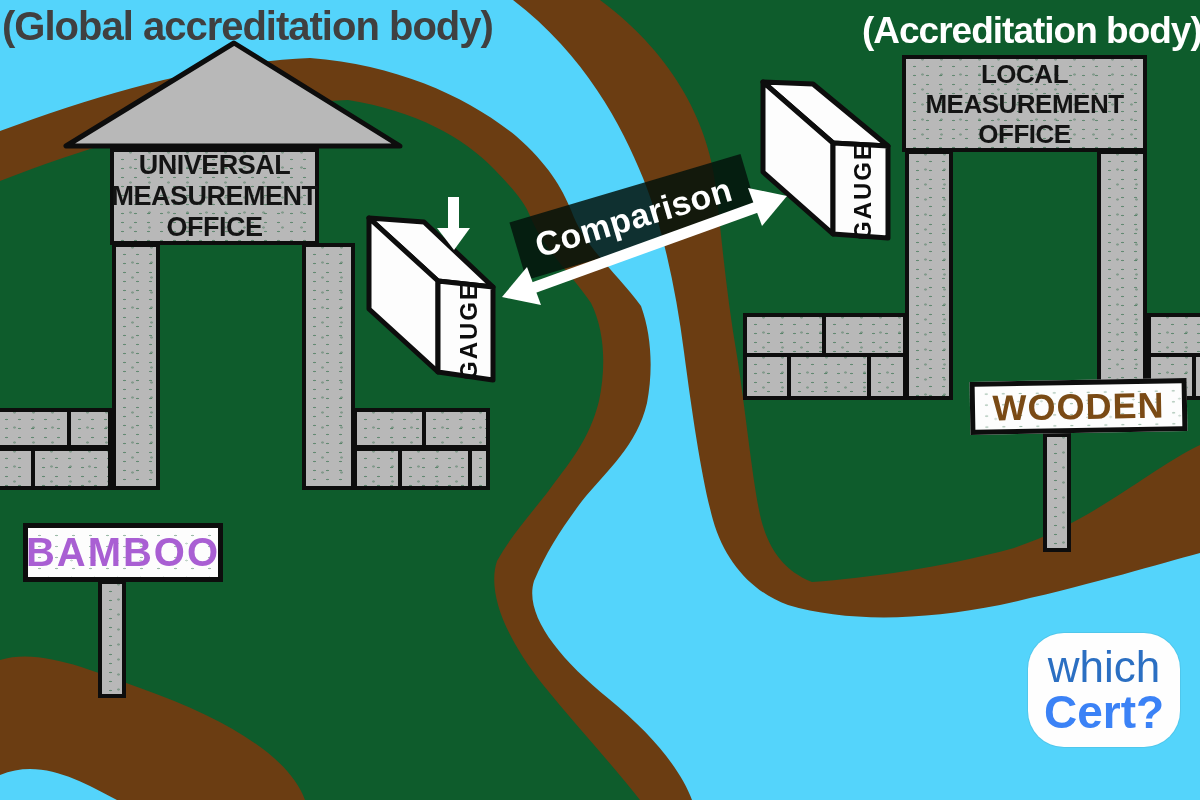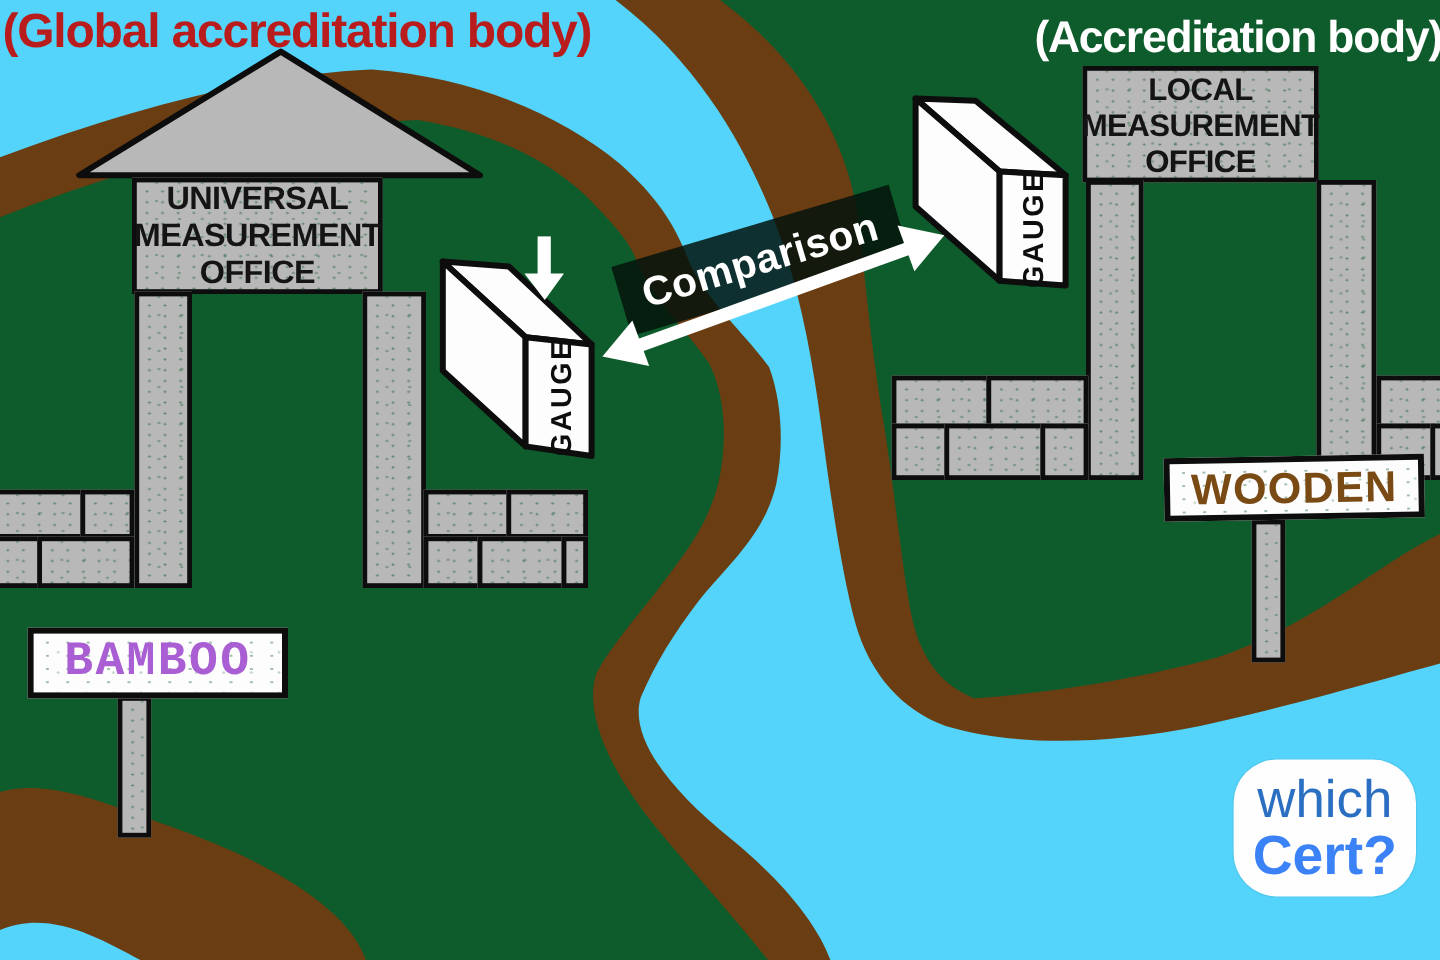--- a/index.html
+++ b/index.html
@@ -141,49 +141,49 @@
   <div class="abs stone" style="left:67px;top:408px;width:45px;height:41px;"></div>
   <div class="abs stone" style="left:-6px;top:447px;width:41px;height:43px;"></div>
   <div class="abs stone" style="left:31px;top:447px;width:81px;height:43px;"></div>
 
   <div class="abs stone" style="left:353px;top:408px;width:73px;height:41px;"></div>
   <div class="abs stone" style="left:422px;top:408px;width:68px;height:41px;"></div>
   <div class="abs stone" style="left:353px;top:447px;width:49px;height:43px;"></div>
   <div class="abs stone" style="left:398px;top:447px;width:74px;height:43px;"></div>
   <div class="abs stone" style="left:468px;top:447px;width:22px;height:43px;"></div>
 
-  <div class="abs office-sign stone" style="left:902px;top:55px;width:197px;height:97px;font-size:26px;line-height:30px;">
+  <div class="abs office-sign stone" style="left:902px;top:55px;width:245px;height:97px;font-size:26px;line-height:30px;">
     <span>LOCAL</span>
     <span>MEASUREMENT</span>
     <span>OFFICE</span>
   </div>
   <div class="abs stone" style="left:905px;top:150px;width:48px;height:250px;"></div>
   <div class="abs stone" style="left:1097px;top:150px;width:50px;height:235px;"></div>
 
   <div class="abs stone" style="left:743px;top:313px;width:83px;height:44px;"></div>
   <div class="abs stone" style="left:822px;top:313px;width:85px;height:44px;"></div>
   <div class="abs stone" style="left:743px;top:353px;width:48px;height:47px;"></div>
   <div class="abs stone" style="left:787px;top:353px;width:84px;height:47px;"></div>
   <div class="abs stone" style="left:867px;top:353px;width:40px;height:47px;"></div>
 
   <div class="abs stone" style="left:1147px;top:313px;width:59px;height:44px;"></div>
   <div class="abs stone" style="left:1147px;top:353px;width:49px;height:47px;"></div>
   <div class="abs stone" style="left:1192px;top:353px;width:14px;height:47px;"></div>
 
   <div class="abs stone post" style="left:98px;top:580px;width:28px;height:118px;"></div>
-  <div class="abs whiteboard" style="left:23px;top:523px;width:217px;height:59px;font-family:Liberation Mono, monospace;">
+  <div class="abs whiteboard" style="left:23px;top:523px;width:200px;height:59px;">
     <span class="material-text" style="font-size:40px;color:#a95fd3;">BAMBOO</span>
   </div>
 
   <div class="abs stone post" style="left:1043px;top:433px;width:28px;height:119px;"></div>
   <div class="abs whiteboard" style="left:970px;top:380px;width:217px;height:53px;transform:rotate(-1deg);">
     <span class="material-text" style="font-size:36px;color:#7a4a15;letter-spacing:1px;">WOODEN</span>
   </div>
 
-  <div class="abs big-label" style="left:2px;top:4px;font-size:40px;letter-spacing:-1px;color:#b91c1c;">(Global accreditation body)</div>
+  <div class="abs big-label" style="left:2px;top:4px;font-size:40px;letter-spacing:-1px;color:#404040;">(Global accreditation body)</div>
   <div class="abs big-label" style="left:824px;top:10px;font-size:37px;letter-spacing:-1px;color:#ffffff;margin-left:38px;">(Accreditation body)</div>
 
   <div class="abs banner" style="left:513px;top:187px;width:241px;height:60px;transform:rotate(-16.5deg);">
     <span>Comparison</span>
   </div>
 
   <svg width="1200" height="800" viewBox="0 0 1200 800" style="pointer-events:none;">
 
     <g fill="#ffffff">
       <rect x="448" y="197" width="11" height="32"></rect>

